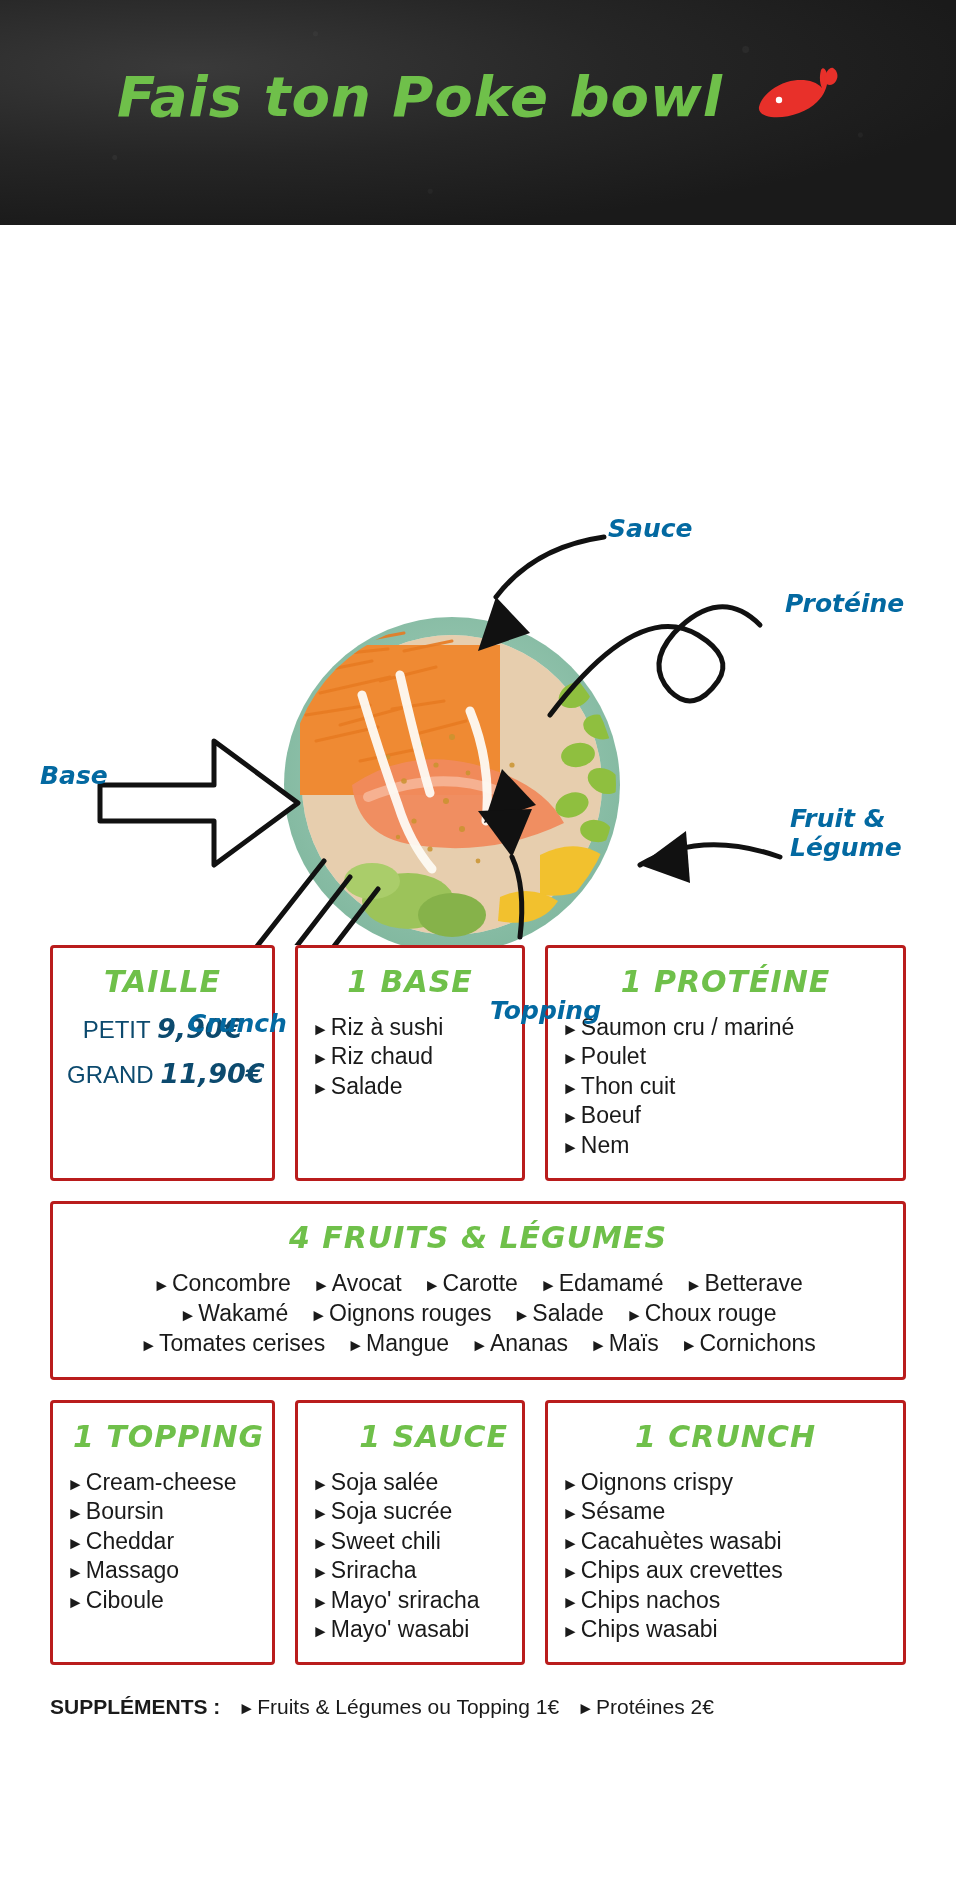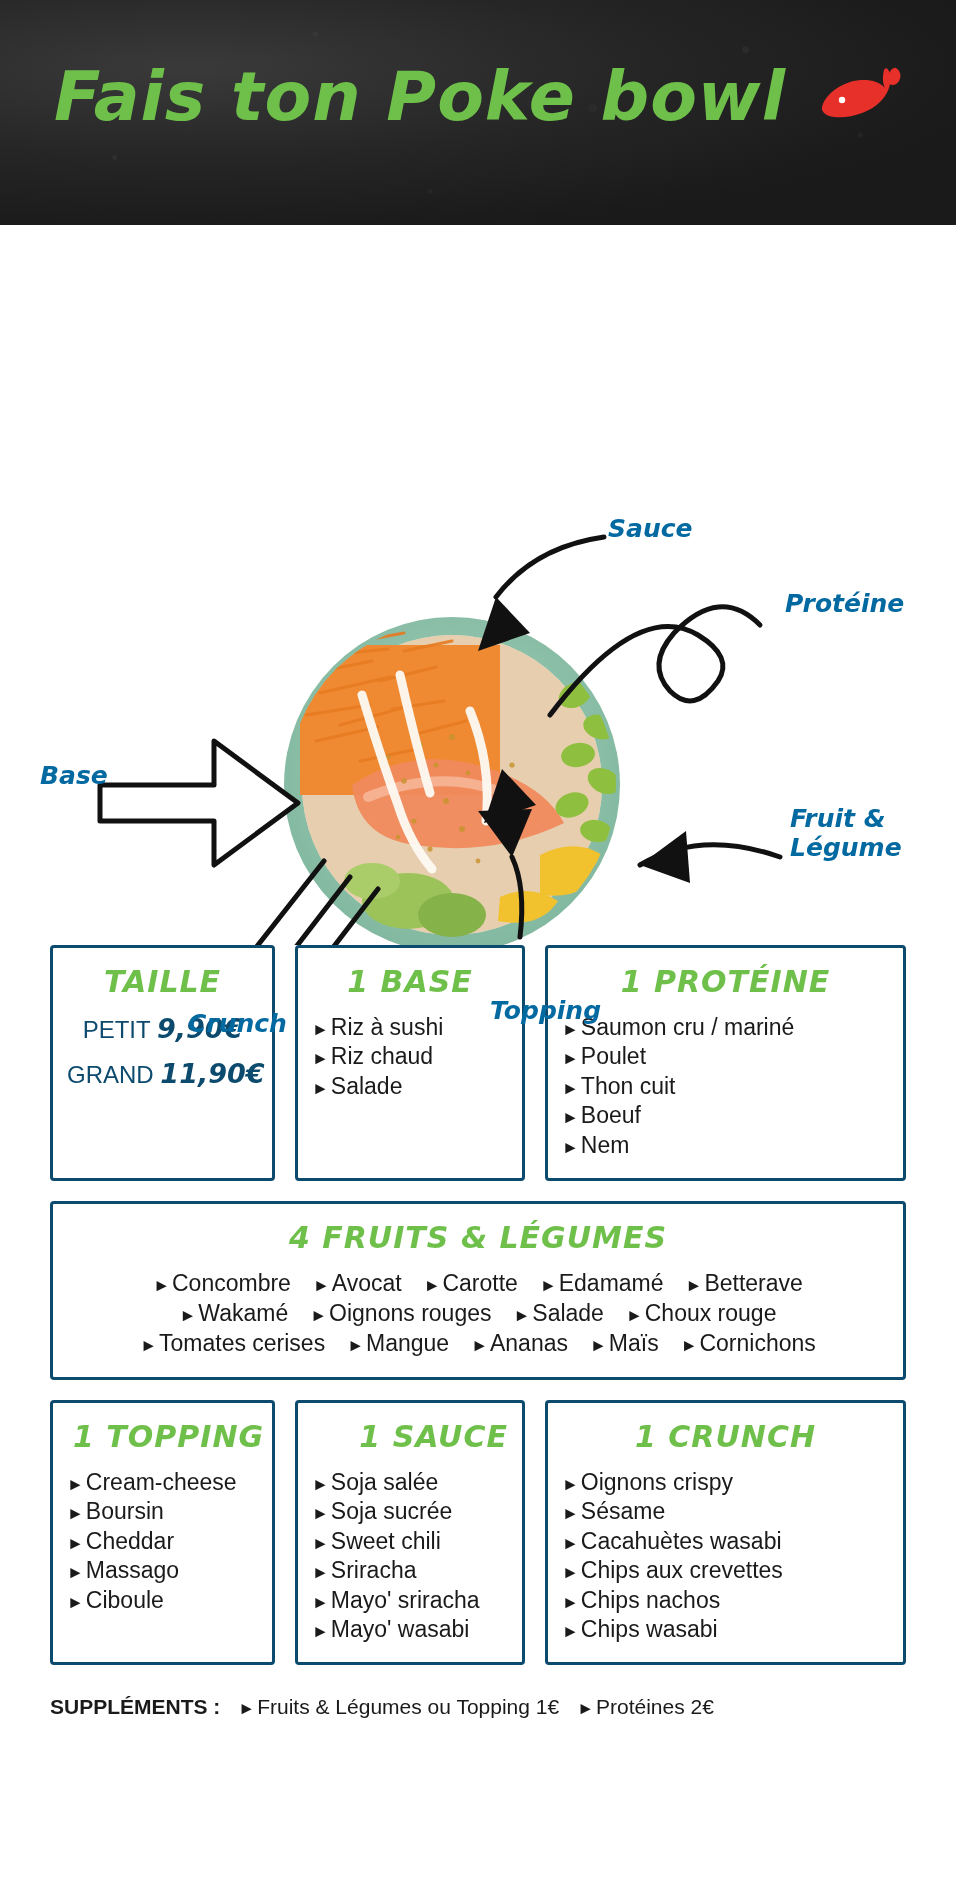--- a/index.html
+++ b/index.html
@@ -42,21 +42,21 @@
     top: 62px;
     display: flex;
     align-items: center;
     justify-content: center;
     gap: 26px;
   }
   .header-title {
     font-family: "DejaVu Sans", sans-serif;
     font-weight: bold;
     font-style: italic;
-    font-size: 68px;
+    font-size: 56px;
     color: #6fc04a;
     letter-spacing: 1px;
     line-height: 1;
     white-space: nowrap;
   }
   .whale-icon { width: 90px; height: 70px; display: block; }
 
   
   .hero {
     position: relative;
@@ -79,21 +79,21 @@
   .lbl-prot    { left: 785px; top: 365px; }
   .lbl-fruit   { left: 790px; top: 580px; }
   .lbl-base    { left: 40px;  top: 537px; }
   .lbl-crunch  { left: 188px; top: 785px; }
   .lbl-topping { left: 490px; top: 772px; }
 
   
   .menu { padding: 0 50px; }
   .row { display: flex; gap: 20px; margin-bottom: 20px; }
   .card {
-    border: 3px solid #0c4a6e;
+    border: 3px solid #b91c1c;
     border-radius: 4px;
     padding: 16px 14px 18px 14px;
     background: #fff;
   }
   .card-title {
     text-align: center;
     font-family: "DejaVu Sans", sans-serif;
     font-weight: bold;
     font-style: italic;
     color: #6fc04a;

